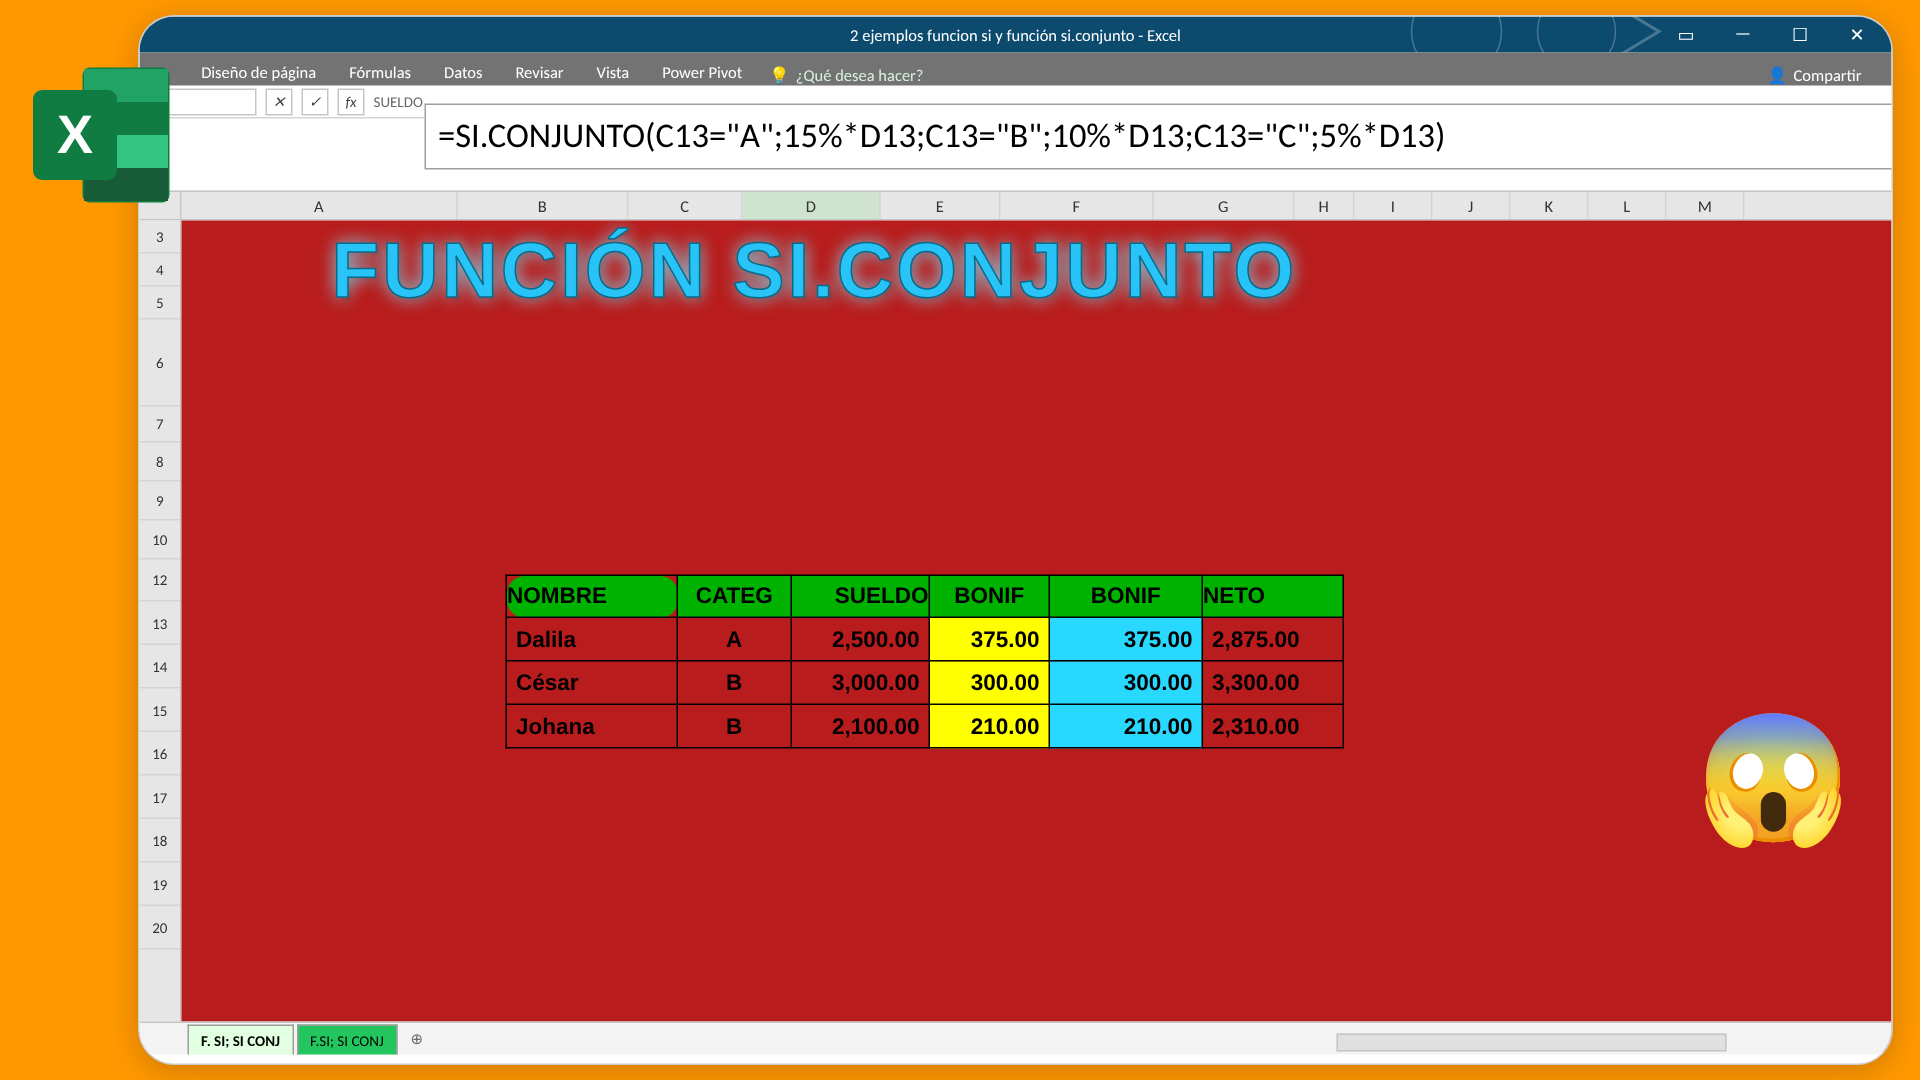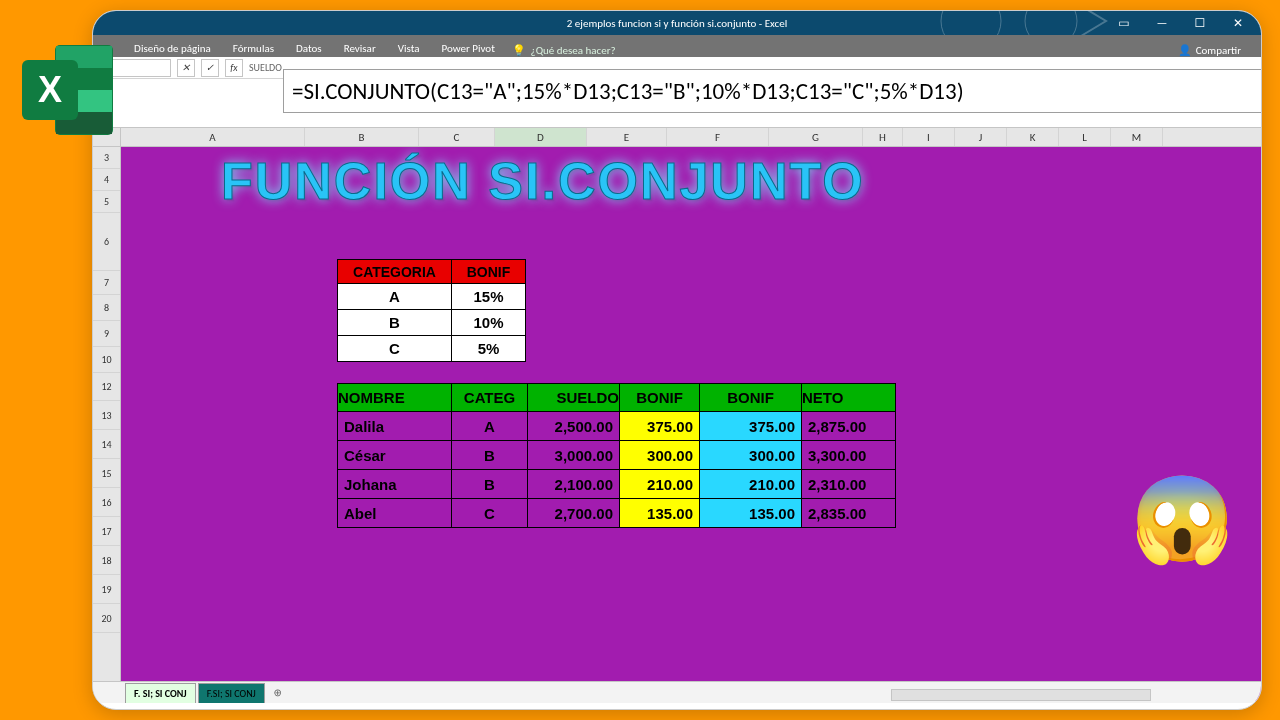--- a/index.html
+++ b/index.html
@@ -79,21 +79,21 @@
   }
   .row-corner { width: 28px; border-right: 1px solid #c5c5c5; background: #e6e6e6; }
   .col-h { border-right: 1px solid #d4d4d4; text-align: center; line-height: 20px; }
   .col-h.sel { background: #cfe4cf; }
   
   .grid-area { display: flex; position: relative; height: 554px; }
   .row-headers { width: 28px; background: #e6e6e6; border-right: 1px solid #c5c5c5; }
   .row-h { height: 22px; border-bottom: 1px solid #d4d4d4; text-align: center; font-size: 10px; color: #333; line-height: 22px; }
   .row-h.tall { height: 29px; line-height: 29px; }
   .row-h.big { height: 58px; line-height: 58px; }
-  .cells { position: relative; flex: 1; background: #a21caf; overflow: hidden; }
+  .cells { position: relative; flex: 1; background: #b91c1c; overflow: hidden; }
   
   .title-overlay {
     position: absolute; left: 100px; top: 4px;
     font-family: "Arial Black", Arial, sans-serif;
     font-size: 52px; font-weight: 900;
     color: #29C4F7;
     -webkit-text-stroke: 1px #0a6a8a;
     text-shadow: 0 0 12px #7de6ff, 2px 2px 2px rgba(0,0,0,0.15);
     letter-spacing: 2px; white-space: nowrap;
   }
@@ -101,33 +101,33 @@
   .cat-table { position: absolute; left: 216px; top: 112px; border-collapse: collapse; }
   .cat-table th, .cat-table td { border: 1.5px solid #000000; font-family: Arial, sans-serif; }
   .cat-table th { background: #e80000; color: #000000; font-weight: bold; height: 24px; font-size: 14px; }
   .cat-table td { background: #ffffff; text-align: center; height: 26px; font-size: 15px; font-weight: bold; }
   .cat-table .col-cat { width: 114px; }
   .cat-table .col-bon { width: 74px; }
   
   .main-table { position: absolute; left: 216px; top: 236px; border-collapse: collapse; font-family: Arial, sans-serif; }
   .main-table th { background: #00b200; color: #000000; font-weight: bold; height: 28px; border: 1.5px solid #000000; font-size: 15px; }
   .main-table td { border: 1.5px solid #000000; height: 29px; font-size: 15px; font-weight: bold; padding: 0 6px; }
-  .main-table .c-name { width: 114px; text-align: left; }
+  .main-table .c-name { width: 114px; text-align: left; border-radius: 12px; }
   .main-table .c-cat { width: 76px; text-align: center; }
   .main-table .c-sal { width: 92px; text-align: right; }
   .main-table .c-b1 { width: 80px; text-align: right; background: #ffff00; }
   .main-table .c-b2 { width: 102px; text-align: right; background: #29d8ff; }
   .main-table .c-net { width: 94px; text-align: left; }
   .main-table th.c-b1h { background: #00b200; }
   .main-table th.c-b2h { background: #00b200; }
   
   .emoji { position: absolute; right: 26px; bottom: 130px; font-size: 84px; }
   
   .sheet-tabs { position: absolute; bottom: 6px; left: 0; right: 0; height: 22px; background: #f3f3f3; border-top: 1px solid #c5c5c5; display: flex; align-items: center; font-size: 10px; }
-  .sheet-tab { height: 20px; padding: 0 8px; border: 1px solid #9e9e9e; border-bottom: none; margin-left: 2px; background: #0f766e; cursor: pointer; display: flex; align-items: center; }
+  .sheet-tab { height: 20px; padding: 0 8px; border: 1px solid #9e9e9e; border-bottom: none; margin-left: 2px; background: #22c55e; cursor: pointer; display: flex; align-items: center; }
   .sheet-tab.active { background: #e2ffe2; font-weight: bold; }
   .sheet-add { width: 18px; text-align: center; cursor: pointer; color: #666; margin-left: 4px; }
   .sheet-scroll-right { position: absolute; right: 110px; bottom: 8px; height: 12px; width: 260px; background: #e0e0e0; border: 1px solid #c5c5c5; }
 </style>
 </head>
 <body>
 
 <div class="excel-icon">
   <svg viewBox="0 0 100 100">
     <rect x="38" y="6" width="56" height="88" rx="4" fill="#ffffff" stroke="#107C41" stroke-width="2"></rect>
@@ -219,40 +219,20 @@
       <div class="row-h tall">16</div>
       <div class="row-h tall">17</div>
       <div class="row-h tall">18</div>
       <div class="row-h tall">19</div>
       <div class="row-h tall">20</div>
     </div>
     <div class="cells">
 
       <div class="title-overlay">FUNCIÓN  SI.CONJUNTO</div>
 
-      <table class="cat-table">
-        <tbody>
-            <tr>
-          <th class="col-cat">CATEGORIA</th>
-          <th class="col-bon">BONIF</th>
-        </tr>
-        <tr>
-              <td>A</td>
-              <td>15%</td>
-            </tr>
-        <tr>
-              <td>B</td>
-              <td>10%</td>
-            </tr>
-        <tr>
-              <td>C</td>
-              <td>5%</td>
-            </tr>
-      </tbody>
-        </table>
 
       <table class="main-table">
         <tbody>
             <tr>
           <th class="c-name">NOMBRE</th>
           <th class="c-cat">CATEG</th>
           <th class="c-sal">SUELDO</th>
           <th class="c-b1h" style="width:80px">BONIF</th>
           <th class="c-b2h" style="width:102px">BONIF</th>
           <th class="c-net">NETO</th>
@@ -276,28 +256,20 @@
               <td class="c-net">3,300.00</td>
             </tr>
             <tr>
               <td class="c-name">Johana</td>
               <td class="c-cat">B</td>
               <td class="c-sal">2,100.00</td>
               <td class="c-b1">210.00</td>
               <td class="c-b2">210.00</td>
               <td class="c-net">2,310.00</td>
             </tr>
-            <tr>
-              <td class="c-name">Abel</td>
-              <td class="c-cat">C</td>
-              <td class="c-sal">2,700.00</td>
-              <td class="c-b1">135.00</td>
-              <td class="c-b2">135.00</td>
-              <td class="c-net">2,835.00</td>
-            </tr>
           </tbody>
       </table>
 
       <div class="emoji">😱</div>
     </div>
   </div>
 
   <div class="sheet-tabs">
     <div style="width:30px"></div>
     <div class="sheet-tab active">F. SI; SI CONJ</div>

